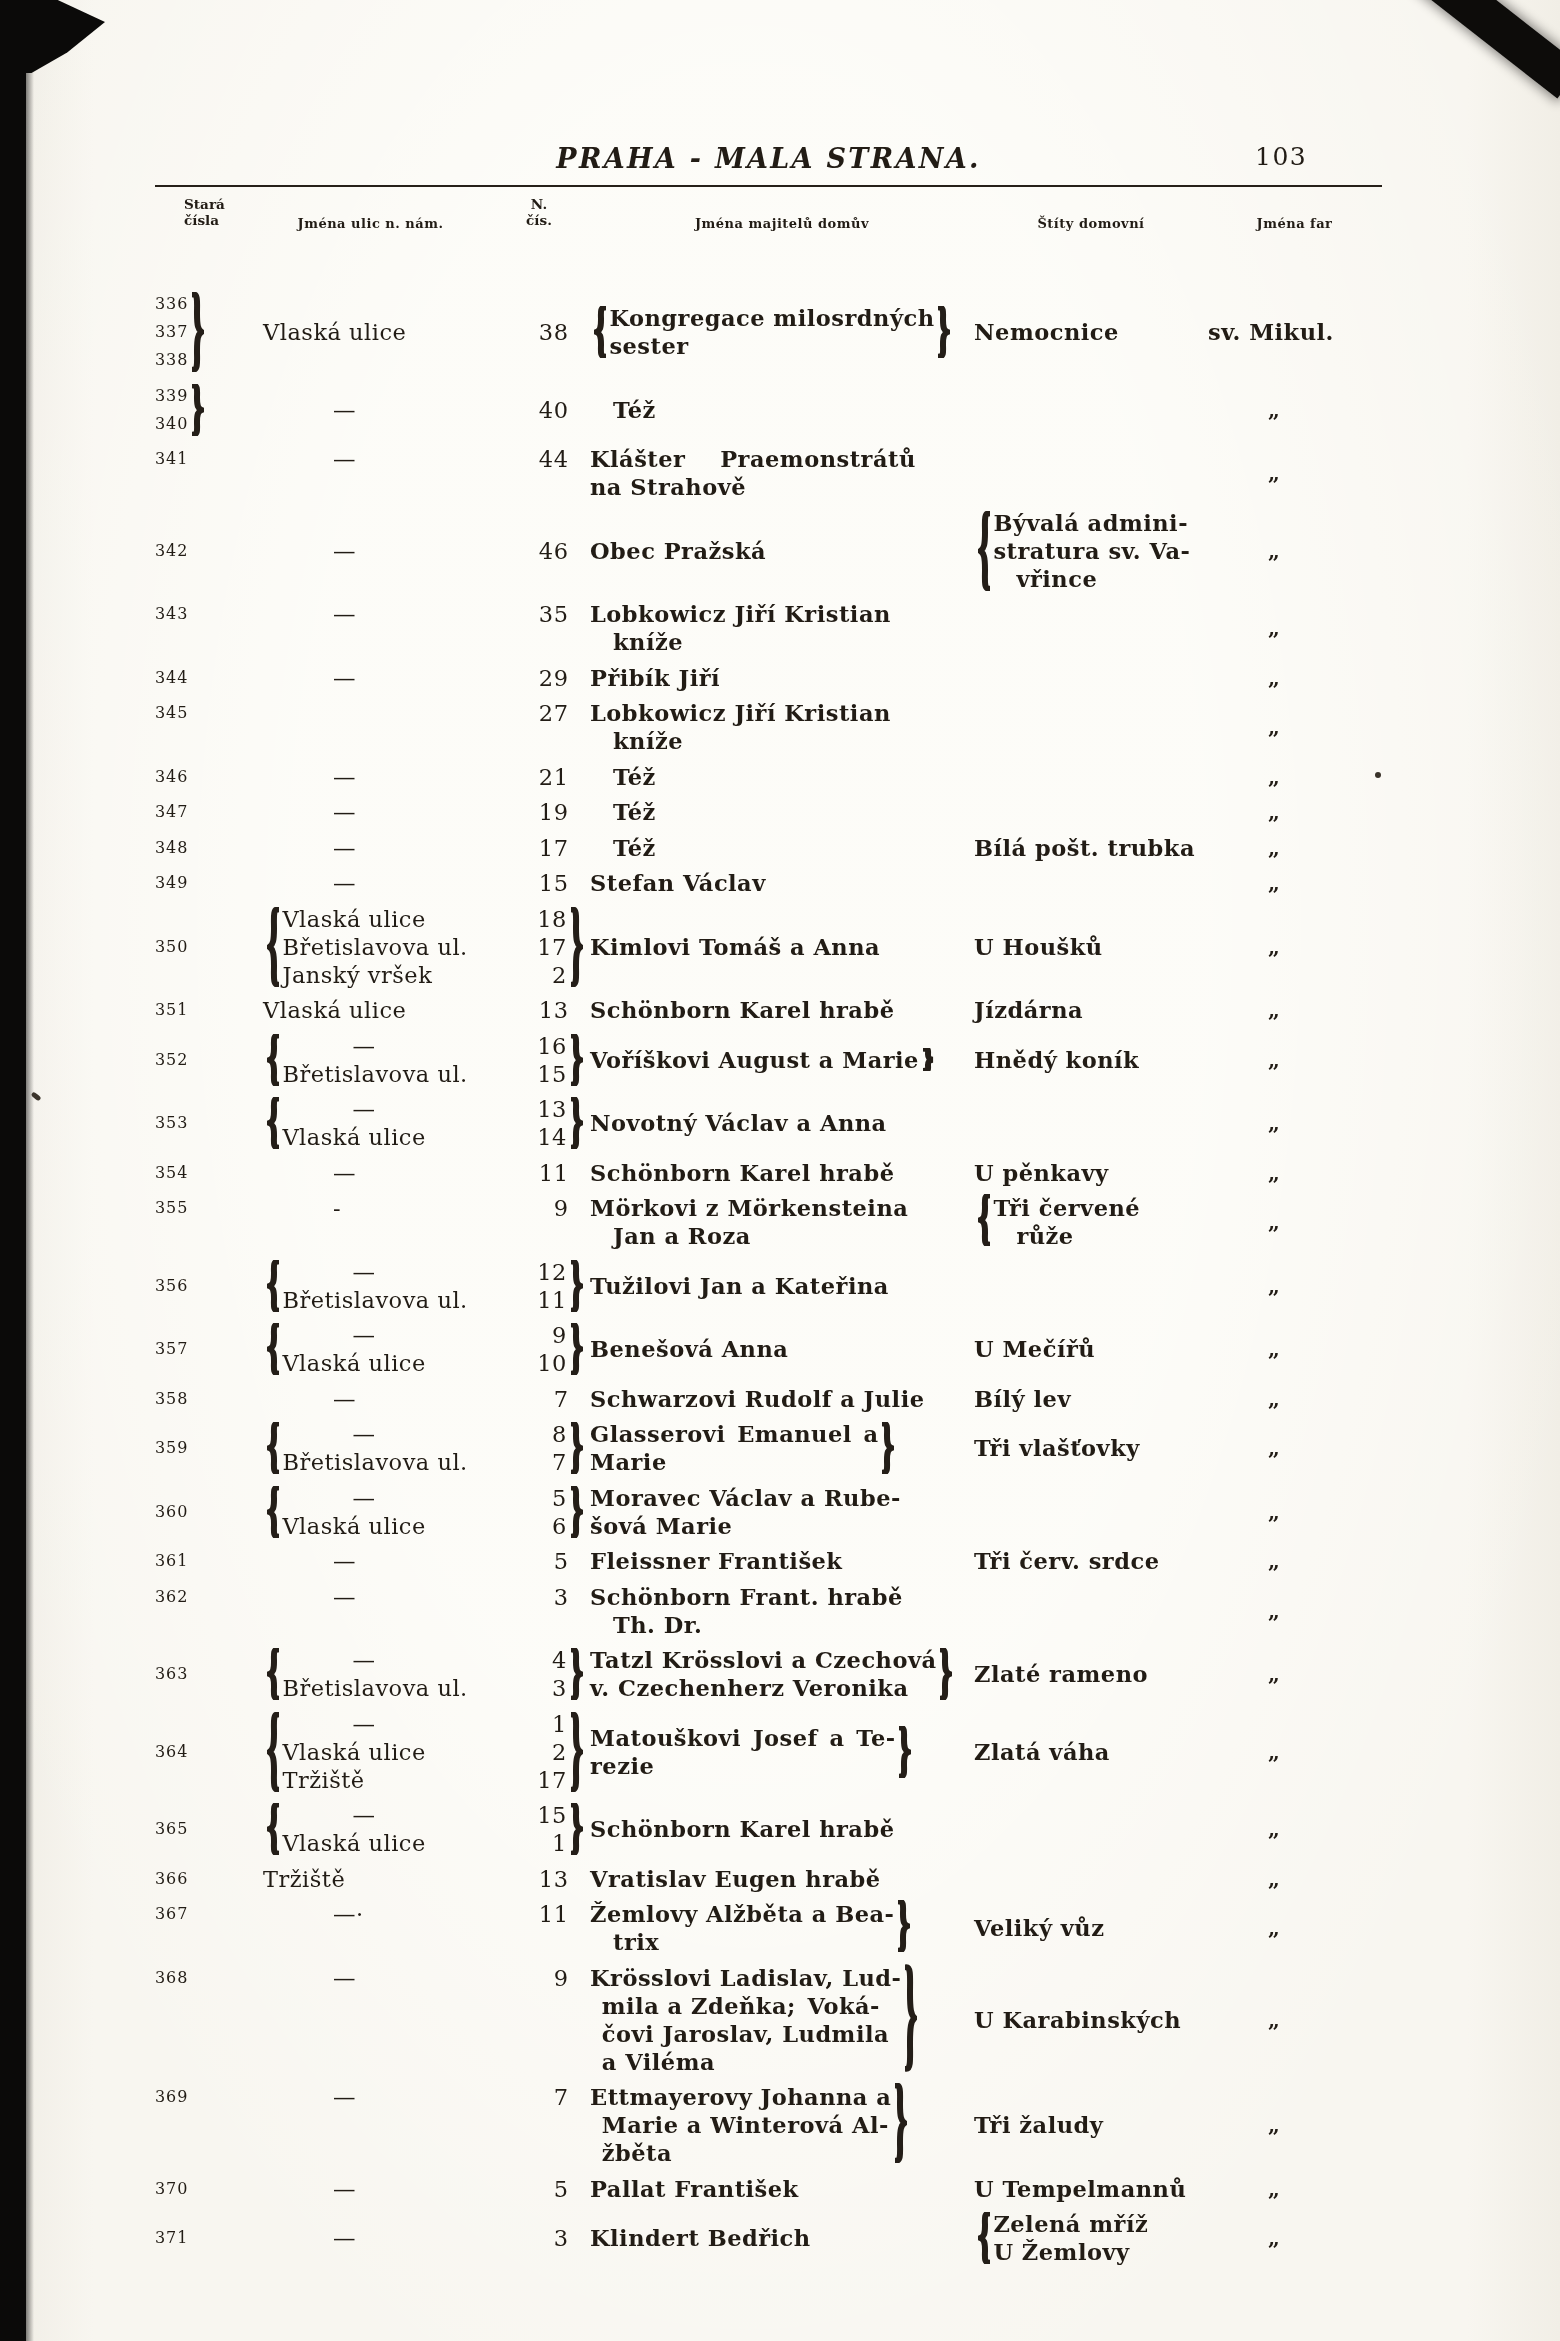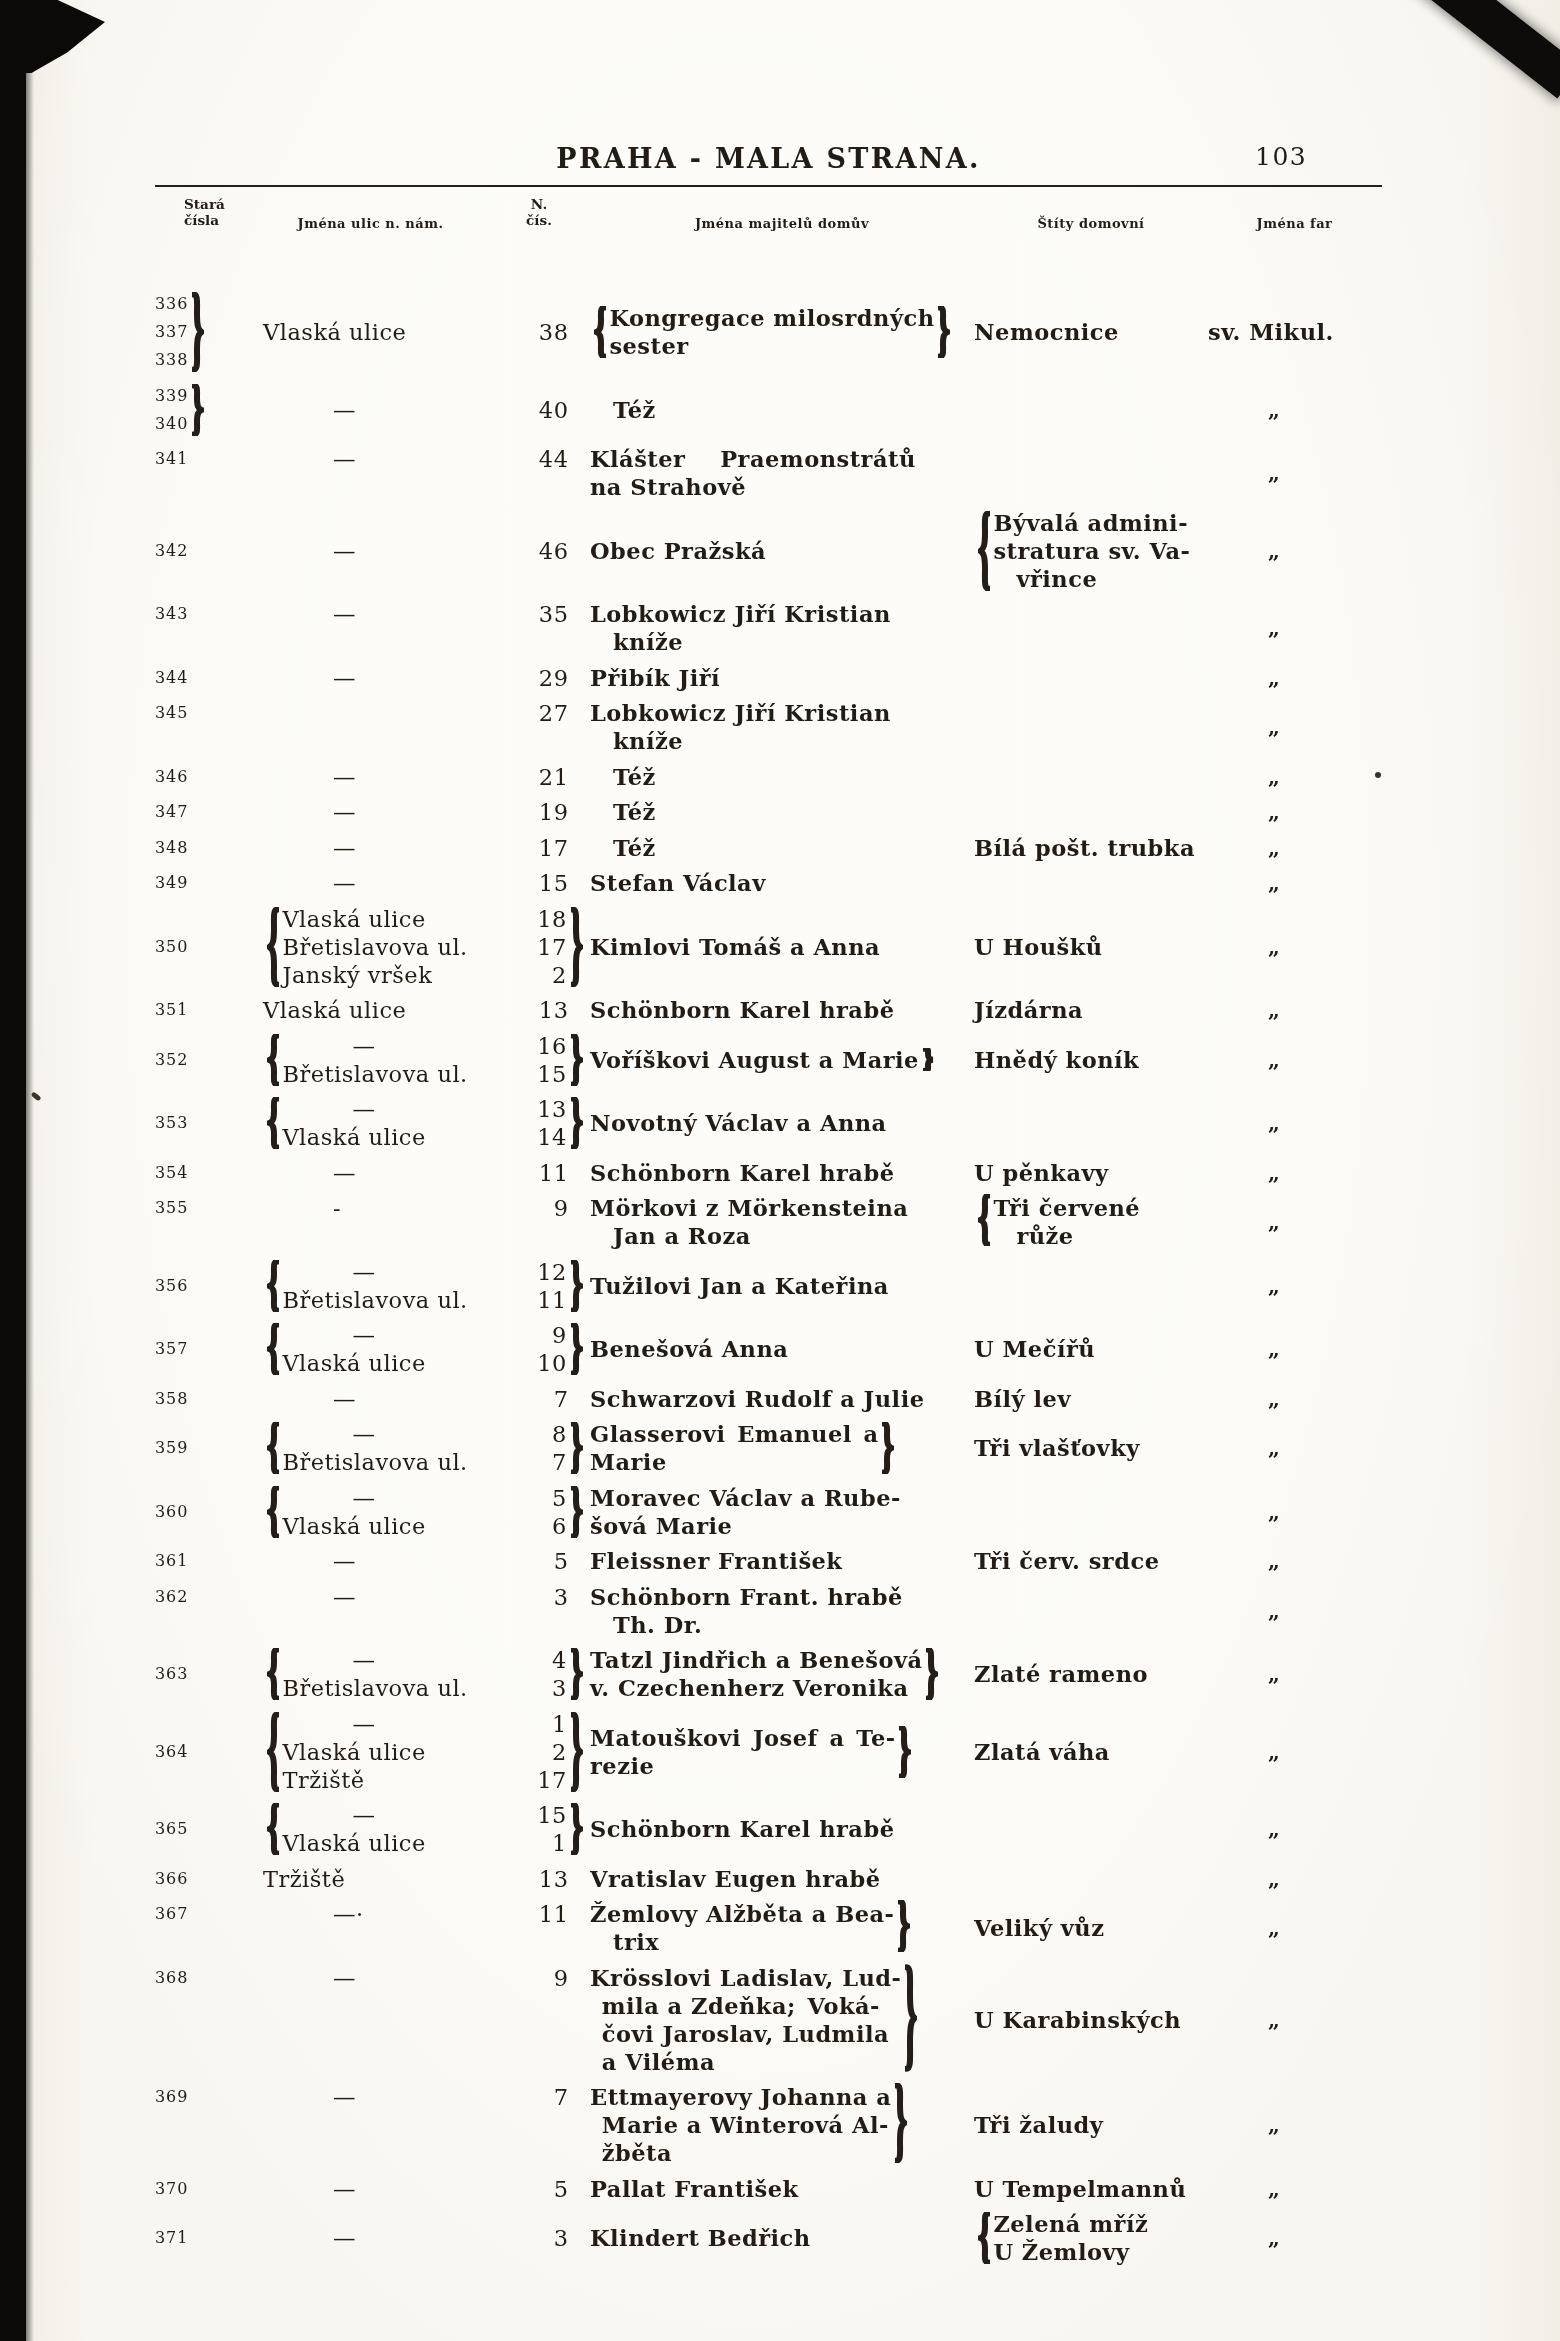--- a/index.html
+++ b/index.html
@@ -25,21 +25,21 @@
   .corner-tr { position: absolute; right: -33px; top: -4.7px; width: 220px; height: 40px; background: #0d0c0a;
     transform: rotate(38deg); transform-origin: center; box-shadow: 0 0 10.3px 2.8px rgba(13,12,10,.45); }
   .speck { position: absolute; background: #3a332a; border-radius: 50%; }
   .speck.s1 { left: 1375px; top: 772px; width: 6px; height: 6px; }
   .speck.s2 { left: 31px; top: 1094px; width: 10.3px; height: 5.2px; transform: rotate(38deg); border-radius: 40%; }
 
   
   .content { position: absolute; left: 155px; top: 141px; width: 1227px; }
 
   .title-row { position: relative; height: 37px; }
-  .page-title { text-align: center; font-size: 27px; font-weight: 700; letter-spacing: 2.3px; line-height: 36px; }
+  .page-title { text-align: center; font-size: 27px; font-weight: 700; letter-spacing: 2.3px; line-height: 36px; font-style: italic; }
   .page-number { position: absolute; right: 75px; top: 1px; font-size: 25px; font-weight: 400; letter-spacing: 1.4px; }
 
   .rule { border-top: 2.8px solid #262019; margin-top: 6.6px; }
 
   .header-row { display: flex; margin-top: 5.6px; align-items: center; min-height: 34px; }
   .hcell { display: flex; align-items: center; font-weight: 700; }
   .hcell.hc { justify-content: center; }
   .hsmall { font-size: 13.6px; line-height: 16px; margin-left: 29px; }
   .hs-center { text-align: center; }
   .h-label { font-size: 13px; letter-spacing: 0.5px; margin-top: 24px; }
@@ -996,21 +996,21 @@
               <div class="line">3</div>
             </div>
             <span class="brace">
               <svg viewBox="0 0 24 100" preserveAspectRatio="none" style="width:12px;height:52px;transform:scaleX(-1);">
                 <path d="M21 3 C12 3 14 13 14 27 C14 42 12 47 5 50 C12 53 14 58 14 73 C14 87 12 97 21 97" fill="none" stroke="#241e18" stroke-width="6" vector-effect="non-scaling-stroke" stroke-linecap="round"></path>
               </svg>
             </span>
           </div>
           <div class="cell col-owner v-center">
             <div class="lines">
-              <div class="line">Tatzl Jindřich a Benešová</div>
+              <div class="line">Tatzl Krösslovi a Czechová</div>
               <div class="line">v. Czechenherz Veronika</div>
             </div>
             <span class="brace">
               <svg viewBox="0 0 24 100" preserveAspectRatio="none" style="width:12px;height:52px;transform:scaleX(-1);">
                 <path d="M21 3 C12 3 14 13 14 27 C14 42 12 47 5 50 C12 53 14 58 14 73 C14 87 12 97 21 97" fill="none" stroke="#241e18" stroke-width="6" vector-effect="non-scaling-stroke" stroke-linecap="round"></path>
               </svg>
             </span>
           </div>
           <div class="cell col-sign v-center">
             <div class="lines">

